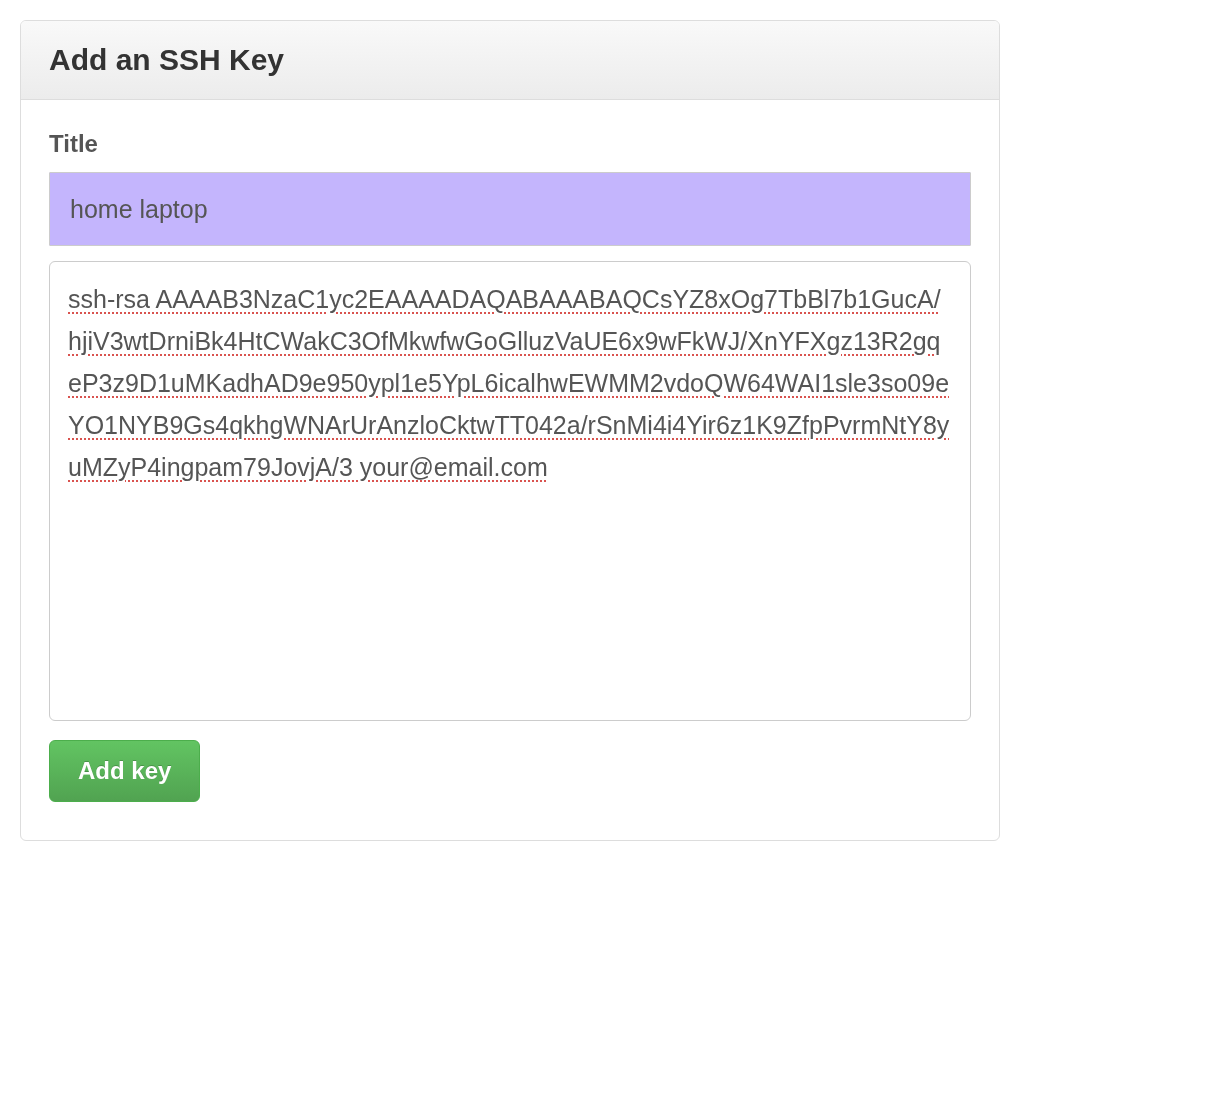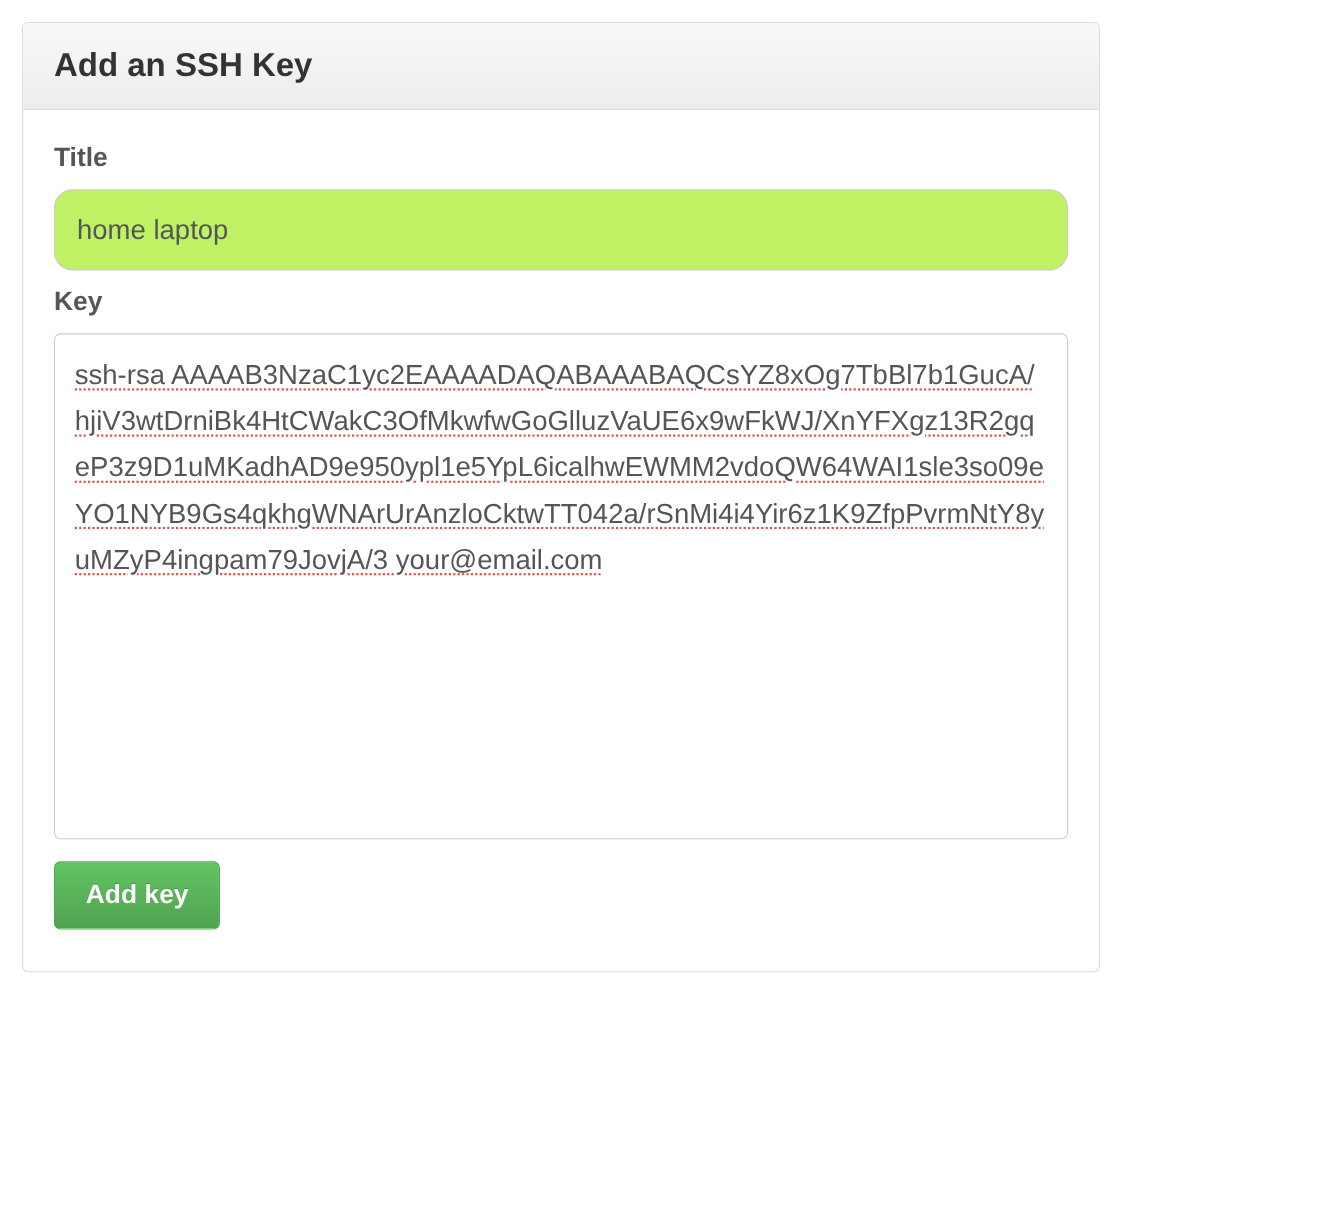--- a/index.html
+++ b/index.html
@@ -43,22 +43,22 @@
       color: #555555;
       margin-bottom: 14px;
     }
     .form-input {
       width: 100%;
       height: 74px;
       padding: 14px 20px;
       font-size: 25px;
       color: #555555;
       border: 1px solid #cccccc;
-      border-radius: 17px;
-      background: #bef264;
+      border-radius: 1px;
+      background: #c4b5fd;
       font-family: inherit;
     }
     .form-textarea {
       width: 100%;
       height: 460px;
       padding: 16px 18px;
       font-size: 25px;
       line-height: 1.68;
       color: #555555;
       border: 1px solid #cccccc;
@@ -96,20 +96,19 @@
     <h2 class="panel-title">Add an SSH Key</h2>
   </div>
   <div class="panel-body">
 
     <div class="form-group">
       <label class="form-label">Title</label>
       <input type="text" class="form-input" value="home laptop" style="">
     </div>
 
     <div class="form-group">
-      <label class="form-label">Key</label>
       <textarea class="form-textarea" spellcheck="true" style="">ssh-rsa AAAAB3NzaC1yc2EAAAADAQABAAABAQCsYZ8xOg7TbBl7b1GucA/hjiV3wtDrniBk4HtCWakC3OfMkwfwGoGlluzVaUE6x9wFkWJ/XnYFXgz13R2gqeP3z9D1uMKadhAD9e950ypl1e5YpL6icalhwEWMM2vdoQW64WAI1sle3so09eYO1NYB9Gs4qkhgWNArUrAnzloCktwTT042a/rSnMi4i4Yir6z1K9ZfpPvrmNtY8yuMZyP4ingpam79JovjA/3 your@email.com</textarea>
     </div>
 
     <button class="btn-primary">Add key</button>
 
   </div>
 </div>
 
 </body></html>

